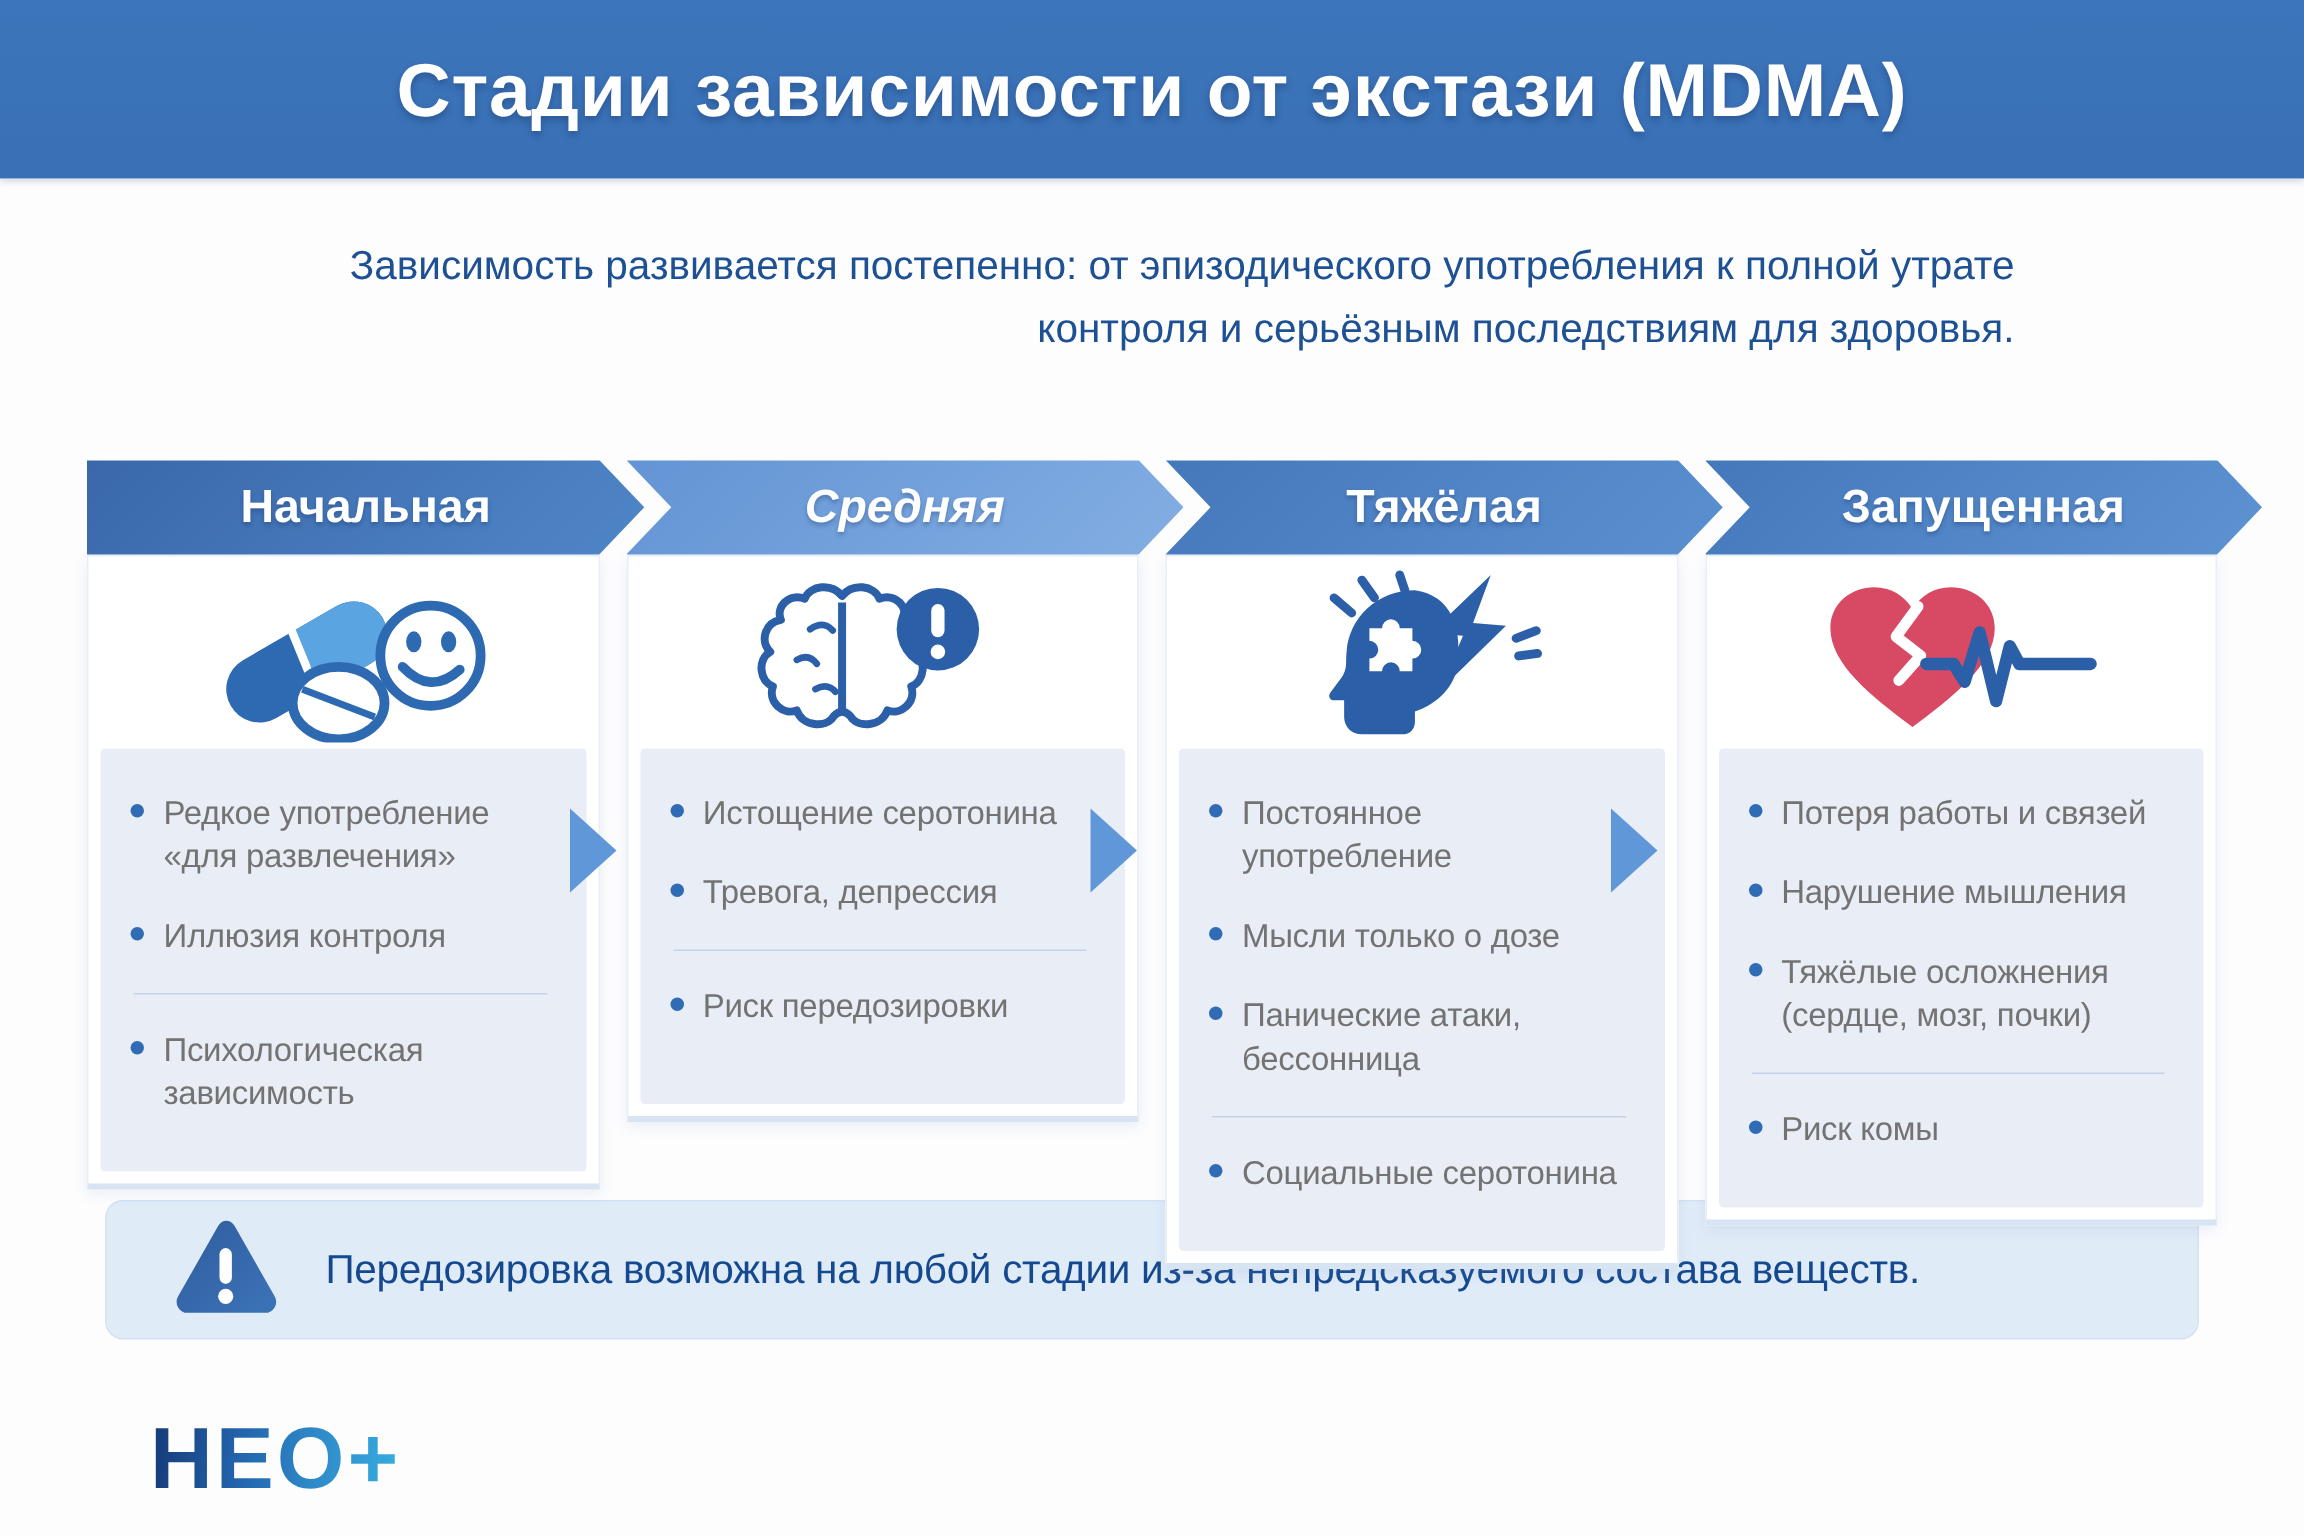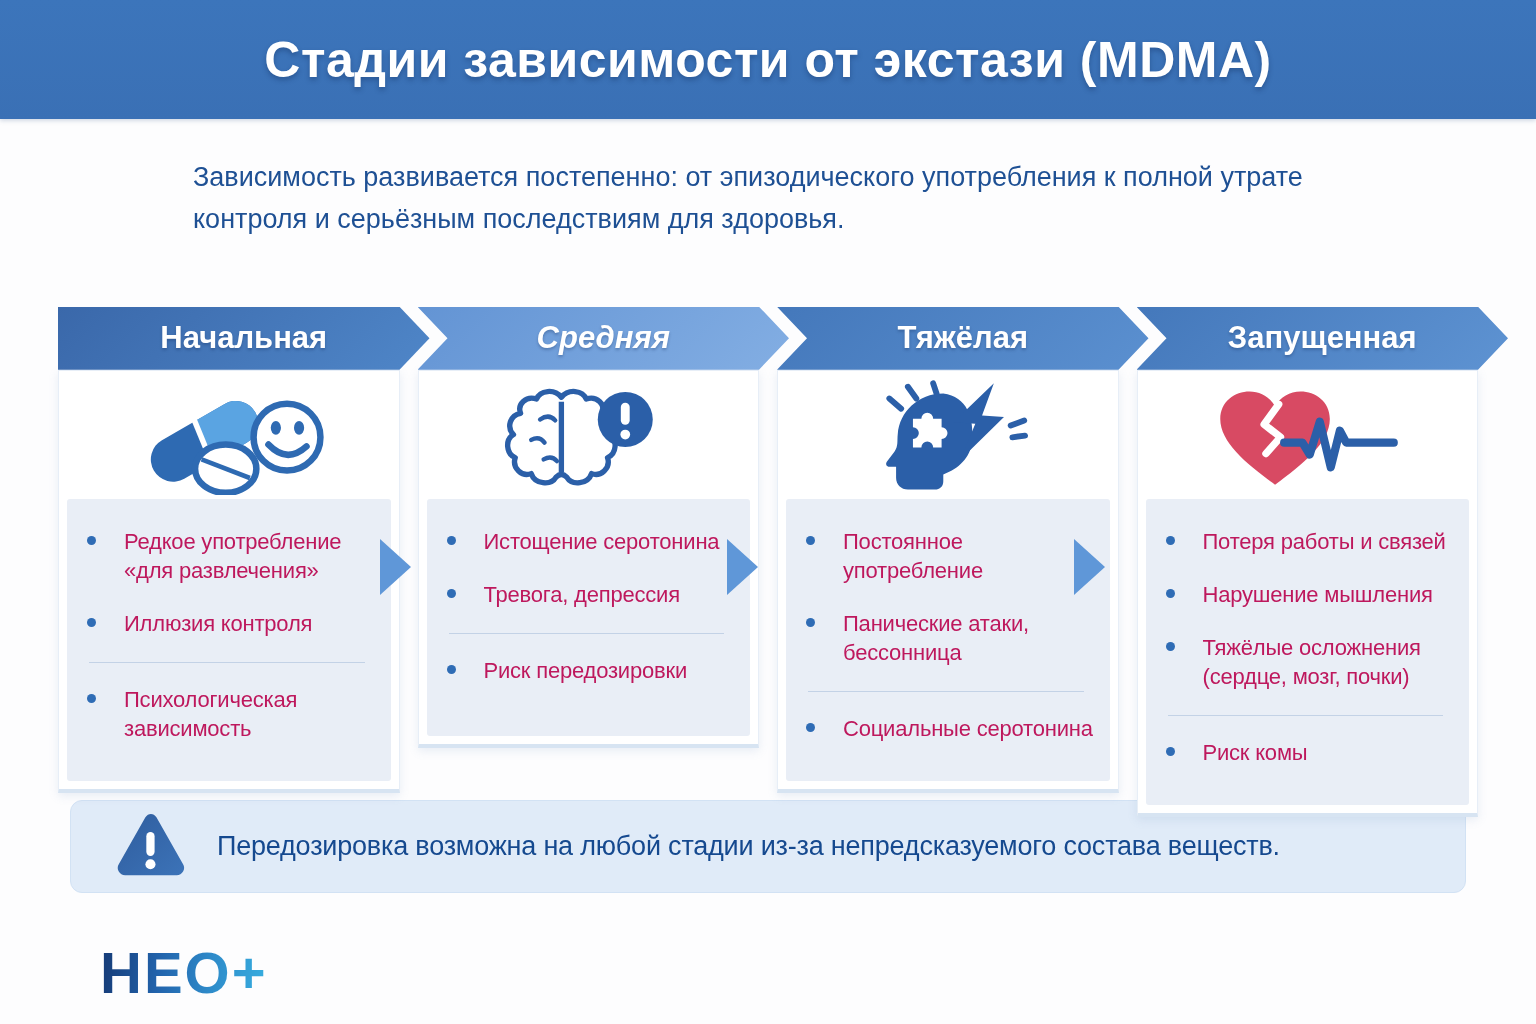--- a/index.html
+++ b/index.html
@@ -17,21 +17,21 @@
     display:flex; align-items:center; justify-content:center;
     box-shadow:0 2px 4px rgba(90,120,160,.25);
   }
   .page-title {
     color:#ffffff; font-size:50px; font-weight:bold; letter-spacing:.5px;
     text-shadow:0 3px 5px rgba(15,40,85,.35);
   }
 
   
   .intro {
-    margin:38px auto 0; width:1150px; text-align:left;
+    margin:38px auto 0; width:1150px; text-align:right;
     color:#1e5094; font-size:27px; line-height:1.55;
   }
 
   
   .stages {
     position:relative;
     margin:66px 58px 0;
     height:441px;
     display:flex; gap:18px;
   }
@@ -64,22 +64,22 @@
     padding:8px;
     display:flex; flex-direction:column;
   }
   .icon-box { height:120px; flex:none; display:flex; align-items:center; justify-content:center; }
   .panel {
     flex:1; background:#e9eef6; border-radius:3px;
     padding:28px 16px 14px 20px;
   }
   .panel ul { list-style:none; }
   .panel li.item {
-    display:flex; gap:28px;
-    color:#be185d; font-size:22px; line-height:1.32;
+    display:flex; gap:13px;
+    color:#737373; font-size:22px; line-height:1.32;
     margin-bottom:24px; letter-spacing:-.2px;
   }
   .dot {
     width:9px; height:9px; border-radius:50%;
     background:#2f6cb5; margin-top:9px; flex:none;
   }
   li.divider {
     list-style:none; height:1px; background:#c3d2e6;
     margin:2px 10px 22px 2px;
   }
@@ -215,20 +215,24 @@
           <path d="M64 46 h10 a7 7 0 1 1 14 0 h10 v10 a7 7 0 1 1 0 14 v10 h-10 a7 7 0 1 0 -14 0 h-10 v-10 a7 7 0 1 0 0 -14 z" fill="#ffffff"></path>
           <path d="M160 4 L112 50 L138 52 L120 95 L172 44 L146 42 Z" fill="#2b5fa8"></path>
           <path d="M58 8 L68 22 M36 22 L50 34 M88 4 L92 16 M180 54 L196 48 M182 68 L197 66" stroke="#2b5fa8" stroke-width="7" stroke-linecap="round"></path>
         </svg>
       </div>
       <div class="panel">
         <ul>
           <li class="item">
               <span class="dot"></span>
               <span>Постоянное употребление</span>
+            </li>
+          <li class="item">
+              <span class="dot"></span>
+              <span>Мысли только о дозе</span>
             </li>
           <li class="item">
               <span class="dot"></span>
               <span>Панические атаки, бессонница</span>
             </li>
           <li class="divider"></li>
           <li class="item">
               <span class="dot"></span>
               <span>Социальные серотонина</span>
             </li>

